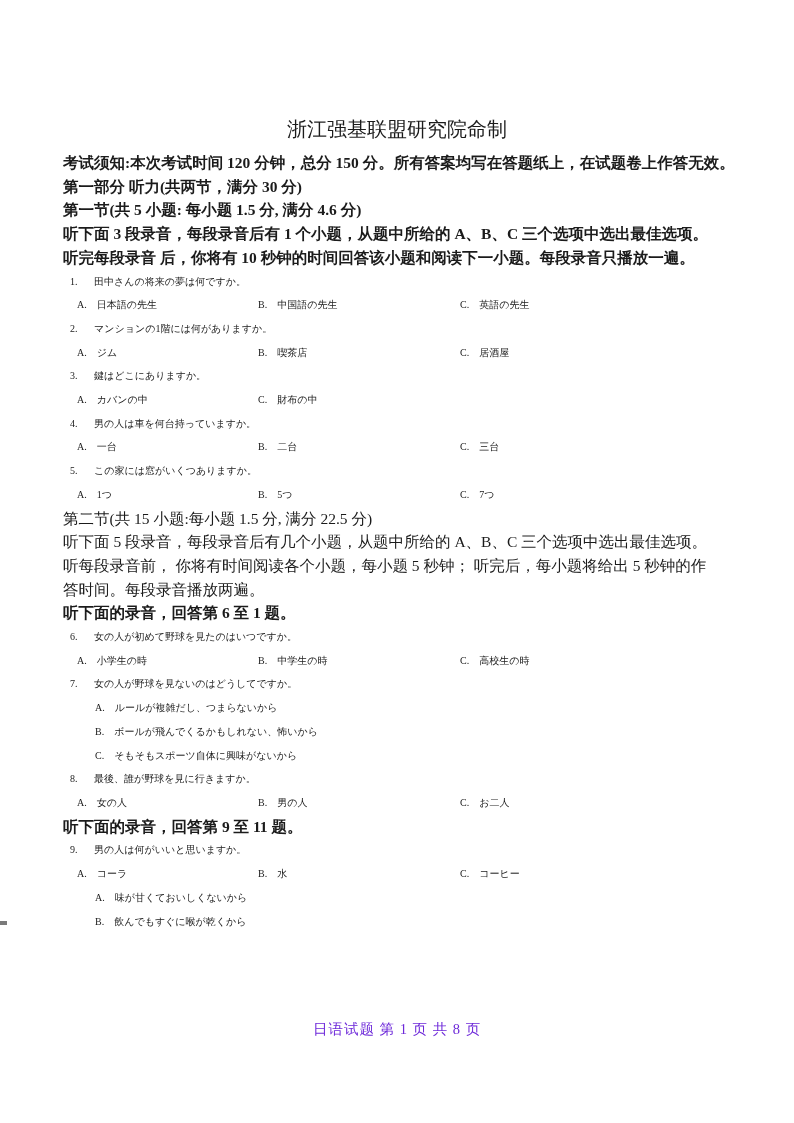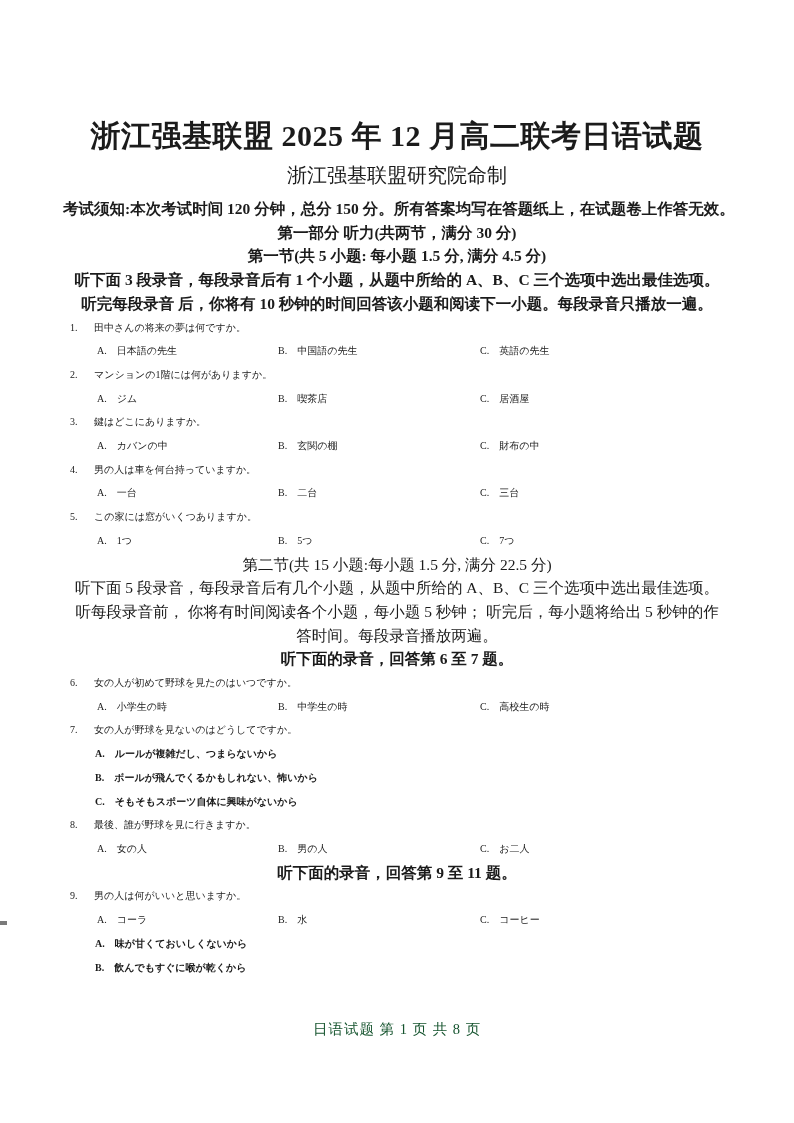--- a/index.html
+++ b/index.html
@@ -32,75 +32,73 @@
     font-size: 20px;
     font-weight: normal;
     text-align: center;
     line-height: 26px;
     margin-bottom: 9px;
   }
   .line {
     font-size: 15.5px;
     line-height: 23.7px;
     white-space: nowrap;
-    text-align: center;
   }
   .bold { font-weight: bold; }
   .question { font-size: 10px; line-height: 23.7px; }
   .q-head { white-space: nowrap; }
   .q-num {
     display: inline-block;
     min-width: 22px;
     padding-left: 7px;
     box-sizing: content-box;
   }
   .q-stem { padding-left: 2px; }
   .opt-row {
     display: flex;
-    margin-left: 34px;
+    margin-left: 14px;
     white-space: nowrap;
   }
   .opt-row .opt:nth-child(1) { width: 181px; }
   .opt-row .opt:nth-child(2) { width: 202px; }
   .opt-row .opt:nth-child(3) { flex: 1; }
-  .opt-stack .opt { display: block; margin-left: 32px; white-space: nowrap; font-weight: bold; }
+  .opt-stack .opt { display: block; margin-left: 32px; white-space: nowrap; }
   .opt-label { margin-right: 10px; }
   .footer {
     position: absolute;
     top: 1020px;
     left: 0;
     right: 0;
     text-align: center;
     font-size: 14.5px;
-    color: #14532d;
+    color: #6d28d9;
     letter-spacing: 1px;
   }
   .scan-artifact {
     position: absolute;
     left: 0;
     top: 921px;
     width: 7px;
     height: 4px;
     background: #7a7a7a;
   }
 </style>
 </head>
 <body>
 
 <div class="page">
   <div class="scan-artifact"></div>
 
   <div class="content">
-    <h1 class="title">浙江强基联盟 2025 年 12 月高二联考日语试题</h1>
     <div class="subtitle">浙江强基联盟研究院命制</div>
 
     <div class="line bold">考试须知:本次考试时间 120 分钟，总分 150 分。所有答案均写在答题纸上，在试题卷上作答无效。</div>
     <div class="line bold">第一部分 听力(共两节，满分 30 分)</div>
 
-    <div class="line bold">第一节(共 5 小题: 每小题 1.5 分, 满分 4.5 分)</div>
+    <div class="line bold">第一节(共 5 小题: 每小题 1.5 分, 满分 4.6 分)</div>
     <div class="line bold">听下面 3 段录音，每段录音后有 1 个小题，从题中所给的 A、B、C 三个选项中选出最佳选项。</div>
     <div class="line bold">听完每段录音 后，你将有 10 秒钟的时间回答该小题和阅读下一小题。每段录音只播放一遍。</div>
 
     <div>
         <div class="question">
           <div class="q-head"><span class="q-num">1.</span><span class="q-stem">田中さんの将来の夢は何ですか。</span></div>
           <div class="opt-row">
             <span class="opt"><span class="opt-label">A.</span>日本語の先生</span>
             <span class="opt"><span class="opt-label">B.</span>中国語の先生</span>
             <span class="opt"><span class="opt-label">C.</span>英語の先生</span>
@@ -111,21 +109,20 @@
           <div class="opt-row">
             <span class="opt"><span class="opt-label">A.</span>ジム</span>
             <span class="opt"><span class="opt-label">B.</span>喫茶店</span>
             <span class="opt"><span class="opt-label">C.</span>居酒屋</span>
           </div>
         </div>
         <div class="question">
           <div class="q-head"><span class="q-num">3.</span><span class="q-stem">鍵はどこにありますか。</span></div>
           <div class="opt-row">
             <span class="opt"><span class="opt-label">A.</span>カバンの中</span>
-            <span class="opt"><span class="opt-label">B.</span>玄関の棚</span>
             <span class="opt"><span class="opt-label">C.</span>財布の中</span>
           </div>
         </div>
         <div class="question">
           <div class="q-head"><span class="q-num">4.</span><span class="q-stem">男の人は車を何台持っていますか。</span></div>
           <div class="opt-row">
             <span class="opt"><span class="opt-label">A.</span>一台</span>
             <span class="opt"><span class="opt-label">B.</span>二台</span>
             <span class="opt"><span class="opt-label">C.</span>三台</span>
           </div>
@@ -138,21 +135,21 @@
             <span class="opt"><span class="opt-label">C.</span>7つ</span>
           </div>
         </div>
       </div>
 
     <div class="line">第二节(共 15 小题:每小题 1.5 分, 满分 22.5 分)</div>
     <div class="line">听下面 5 段录音，每段录音后有几个小题，从题中所给的 A、B、C 三个选项中选出最佳选项。</div>
     <div class="line">听每段录音前， 你将有时间阅读各个小题，每小题 5 秒钟； 听完后，每小题将给出 5 秒钟的作</div>
     <div class="line">答时间。每段录音播放两遍。</div>
 
-    <div class="line bold">听下面的录音，回答第 6 至 7 题。</div>
+    <div class="line bold">听下面的录音，回答第 6 至 1 题。</div>
     <div>
         <div class="question">
           <div class="q-head"><span class="q-num">6.</span><span class="q-stem">女の人が初めて野球を見たのはいつですか。</span></div>
           <div class="opt-row">
             <span class="opt"><span class="opt-label">A.</span>小学生の時</span>
             <span class="opt"><span class="opt-label">B.</span>中学生の時</span>
             <span class="opt"><span class="opt-label">C.</span>高校生の時</span>
           </div>
         </div>
         <div class="question">

